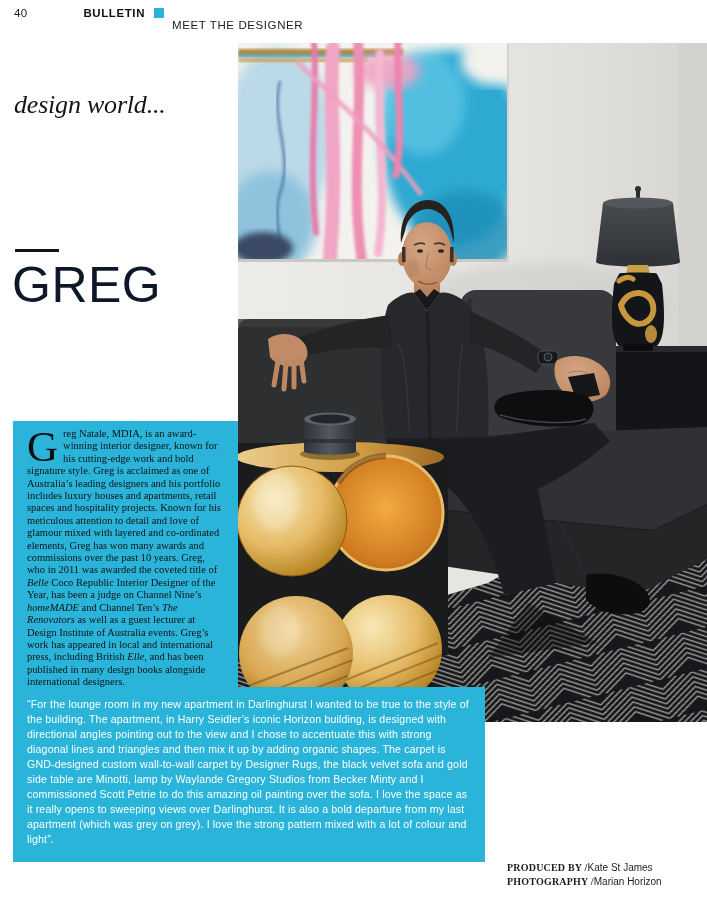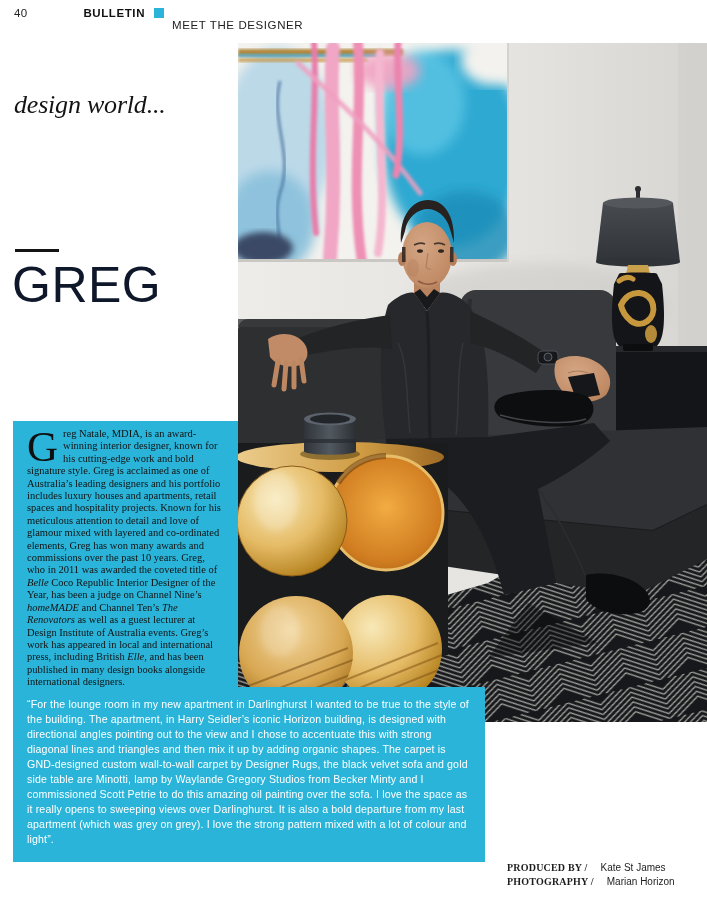--- a/index.html
+++ b/index.html
@@ -31,21 +31,21 @@
   .photo { position:absolute; top:43px; left:238px; width:469px; height:679px; }
   .photo svg { display:block; width:100%; height:100%; }
   
   .quote-box { position:absolute; top:687px; left:13px; width:472px; height:175px;
            background:var(--accent,#2ab4d9); overflow:hidden; }
   .quote-text { padding:10px 12px 0 14px; color:#fff; font-size:10.6px; line-height:15px;
            letter-spacing:.15px; }
   
   .credits { position:absolute; top:861px; left:507px; font-size:10px; line-height:13.5px; color:#1d1d1d; }
   .cr-label { font-family:"Liberation Serif", serif; font-weight:bold; letter-spacing:.2px; }
-  .cr-name { font-family:"Liberation Sans", sans-serif; margin-left:13px; }
+  .cr-name { font-family:"Liberation Sans", sans-serif; margin-left:0; }
 </style>
 </head>
 <body>
 
 <div class="page">
 
   <div class="masthead">
     <span class="page-num">40</span>
     <span class="section">BULLETIN</span>
     <span class="sq"></span>

